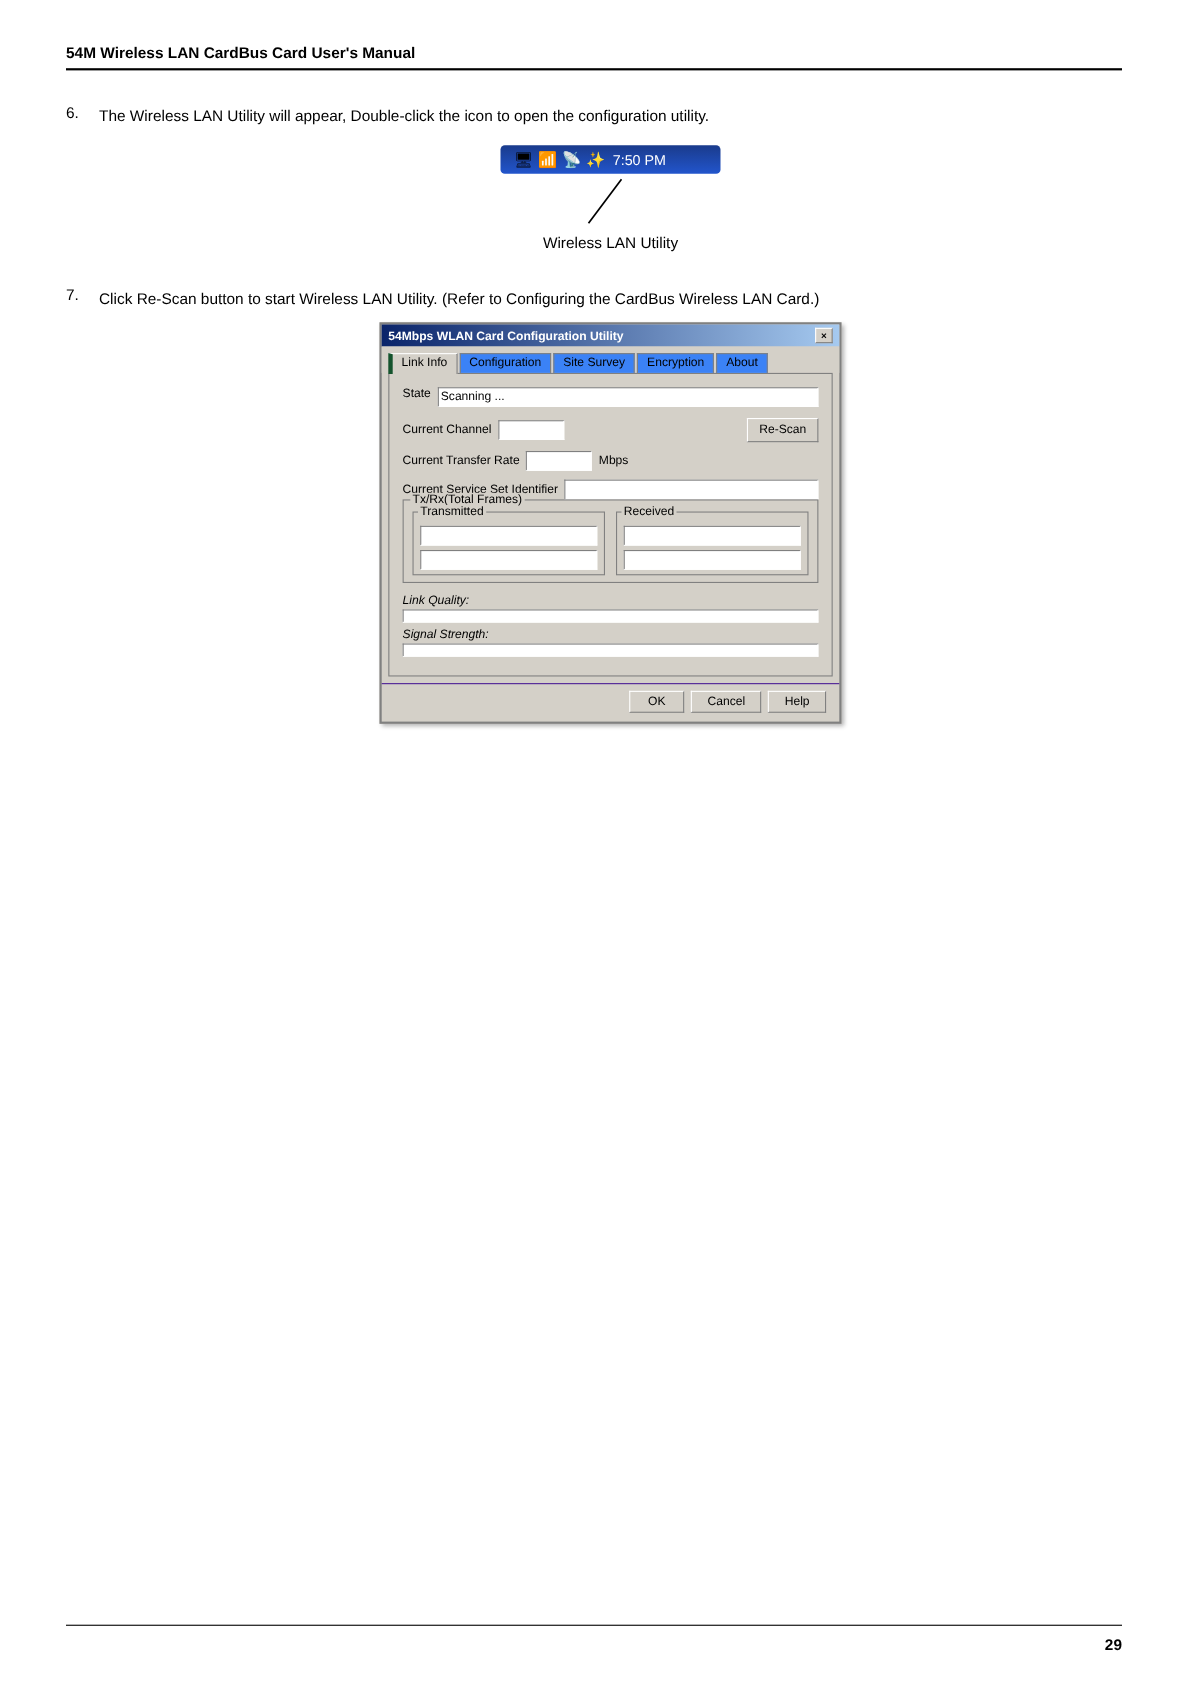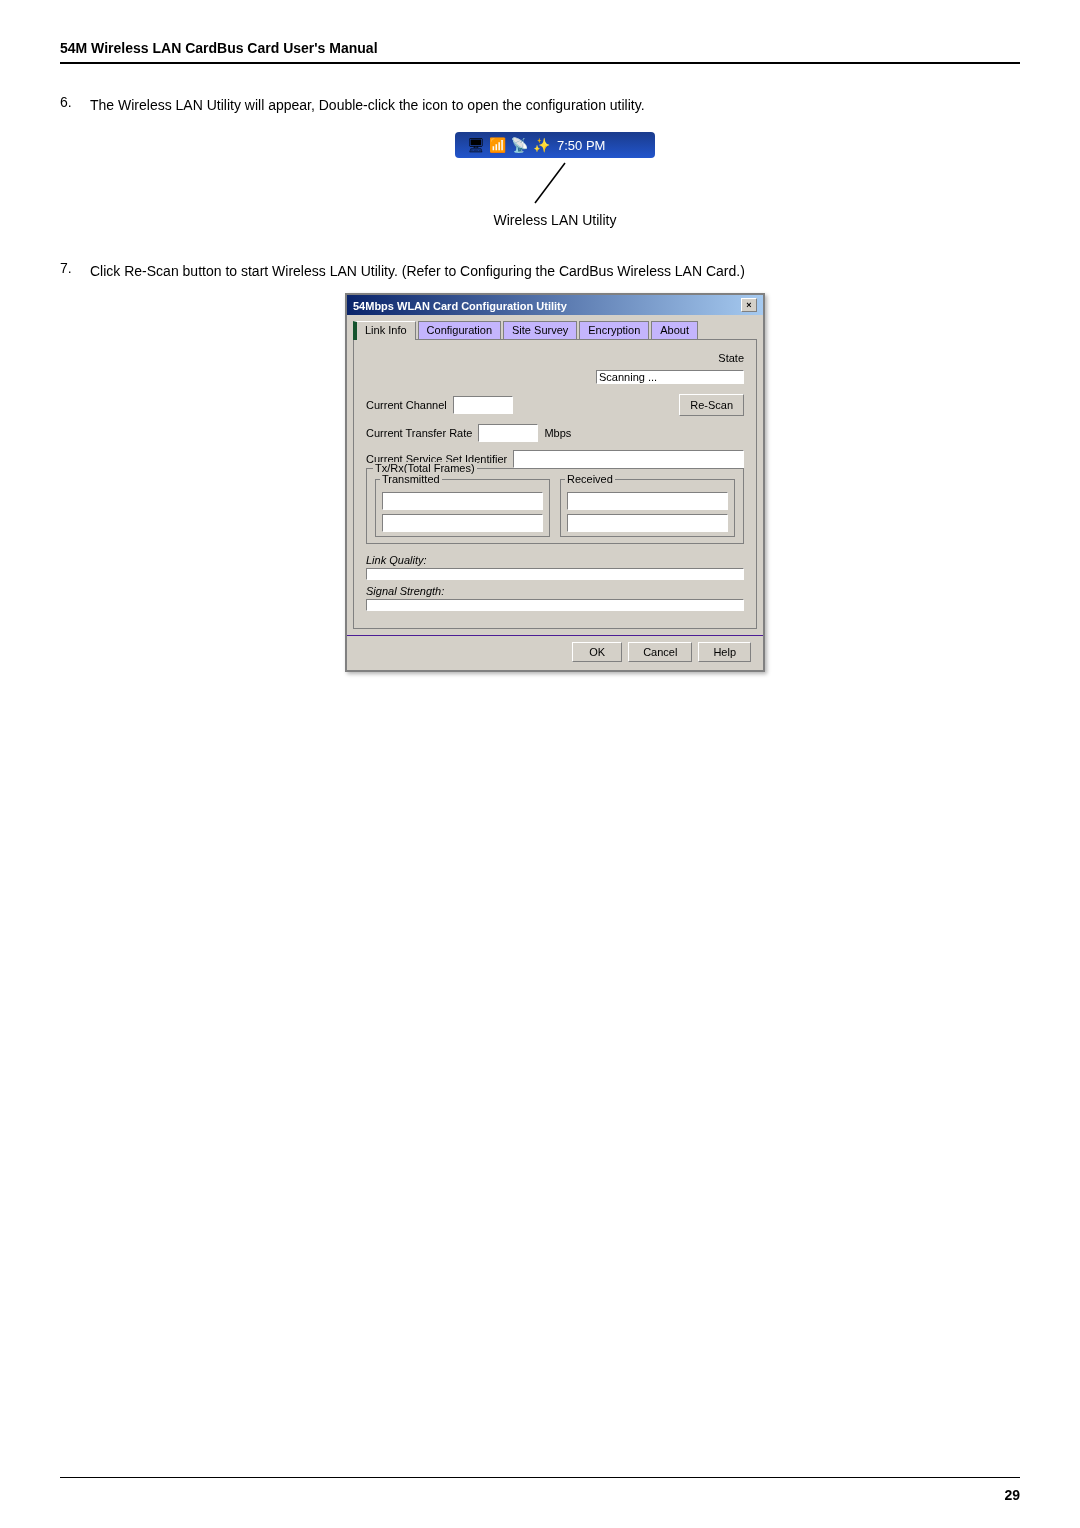--- a/index.html
+++ b/index.html
@@ -134,21 +134,21 @@
     }
 
     .dialog-tabs {
       display: flex;
       padding: 6px 6px 0 6px;
       gap: 2px;
       background: #d4d0c8;
     }
 
     .dialog-tab {
-      background: #c4b5fd;
+      background: #3b82f6;
       border: 1px solid #808080;
       border-bottom: none;
       padding: 2px 8px;
       font-size: 11px;
       cursor: pointer;
       position: relative;
     }
 
     .dialog-tab.active {
       background: #d4d0c8;
@@ -340,24 +340,23 @@
     .page-number {
       position: absolute;
       bottom: 25px;
       right: 60px;
       font-size: 14px;
       font-weight: bold;
     }
 
     .state-row {
       display: flex;
-      align-items: flex-end;
+      align-items: flex-start;
       gap: 6px;
       margin-bottom: 10px;
-      flex-direction: column;
     }
 
     .state-label {
       font-size: 11px;
     }
 
     .state-input {
       background: white;
       border: 1px solid;
       border-color: #808080 #ffffff #ffffff #808080;

